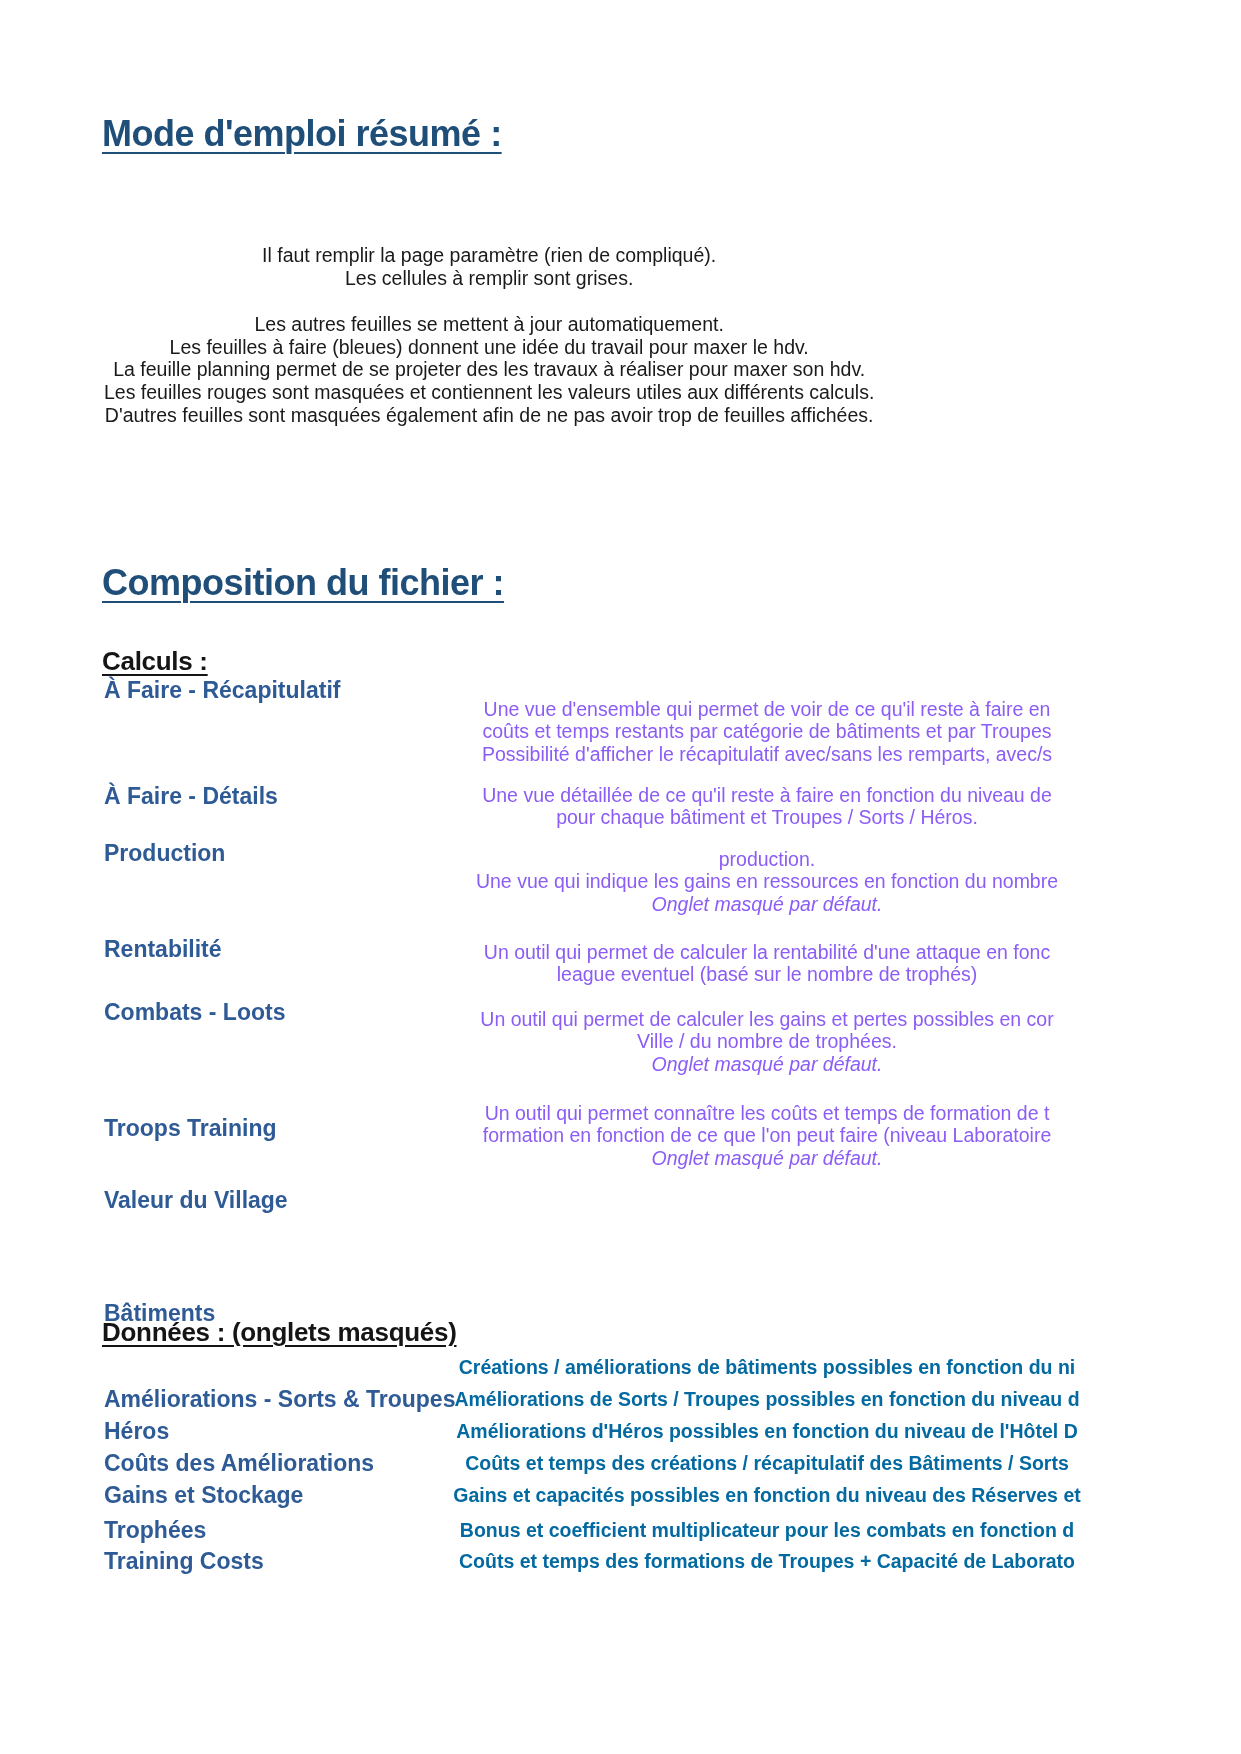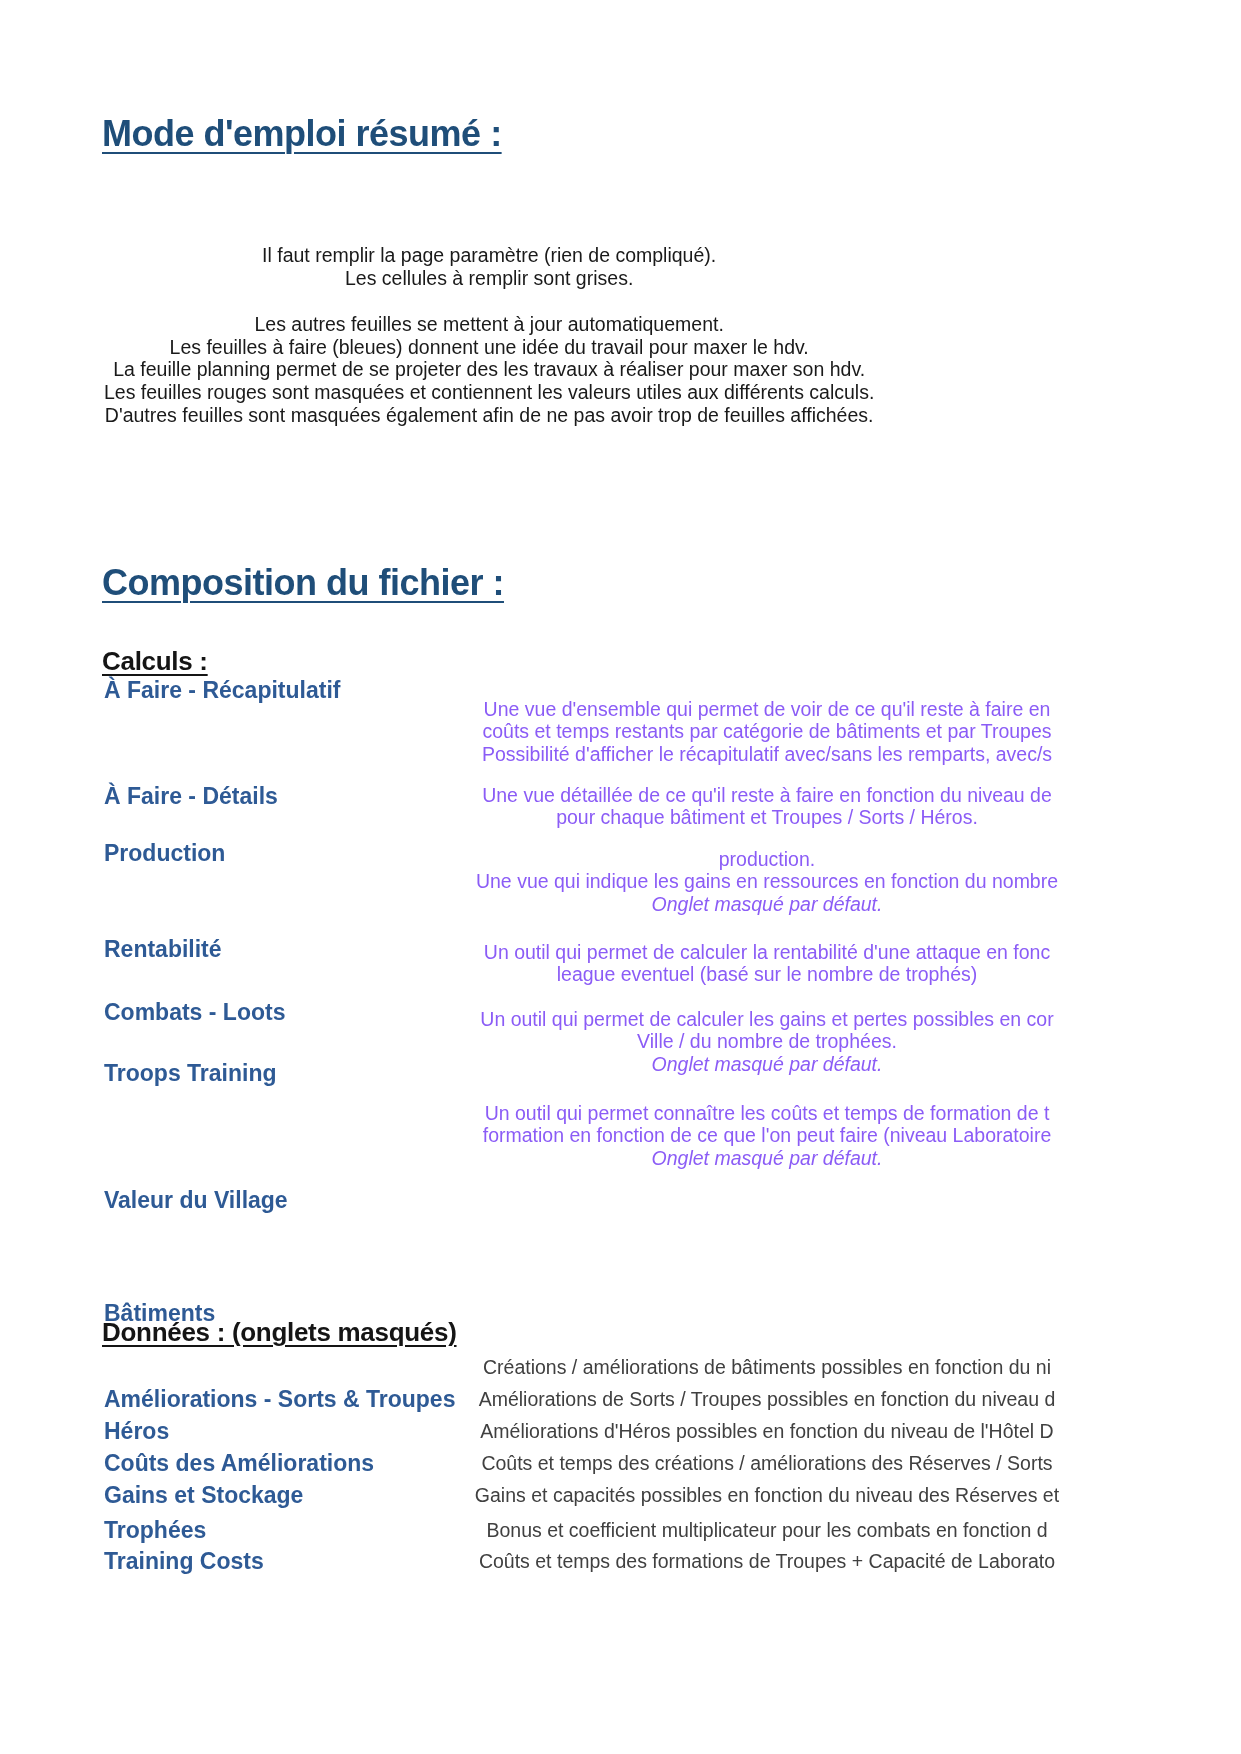--- a/index.html
+++ b/index.html
@@ -47,22 +47,22 @@
     left:452px;
     width:630px;
     font-size:19.5px;
     color:#8b5cf6;
     overflow:hidden;
   }
   .desc div{height:22.3px;white-space:nowrap;overflow:hidden;}
   .note{font-style:italic;}
   .drow-desc{
     left:452px;width:630px;
-    font-size:19.5px;color:#404040;
-    white-space:nowrap;overflow:hidden;
+    font-size:19.5px;color:#0369a1;
+    white-space:nowrap;overflow:hidden;font-weight:bold;
   }
 </style>
 </head>
 <body>
 
 <div class="page">
 
   <div class="abs h1" style="top:113px">Mode d'emploi résumé :</div>
 
   <div class="abs bodytext" style="top:244px">
@@ -106,42 +106,42 @@
     <div>league eventuel (basé sur le nombre de trophés)</div>
   </div>
 
   <div class="abs slabel" style="top:999px">Combats - Loots</div>
   <div class="abs desc" style="top:1008px">
     <div>Un outil qui permet de calculer les gains et pertes possibles en cor</div>
     <div>Ville / du nombre de trophées.</div>
     <div class="note">Onglet masqué par défaut.</div>
   </div>
 
-  <div class="abs slabel" style="top:1060px">Troops Training</div>
+  <div class="abs slabel" style="top:1115px">Troops Training</div>
   <div class="abs desc" style="top:1102px">
     <div>Un outil qui permet connaître les coûts et temps de formation de t</div>
     <div>formation en fonction de ce que l'on peut faire (niveau Laboratoire</div>
     <div class="note">Onglet masqué par défaut.</div>
   </div>
 
   <div class="abs slabel" style="top:1187px">Valeur du Village</div>
 
   <div class="abs h3" style="top:1317px">Données : (onglets masqués)</div>
 
   <div class="abs slabel" style="top:1300px">Bâtiments</div>
   <div class="abs drow-desc" style="top:1356px">Créations / améliorations de bâtiments possibles en fonction du ni</div>
 
   <div class="abs slabel" style="top:1386px">Améliorations - Sorts &amp; Troupes</div>
   <div class="abs drow-desc" style="top:1388px">Améliorations de Sorts / Troupes possibles en fonction du niveau d</div>
 
   <div class="abs slabel" style="top:1418px">Héros</div>
   <div class="abs drow-desc" style="top:1420px">Améliorations d'Héros possibles en fonction du niveau de l'Hôtel D</div>
 
   <div class="abs slabel" style="top:1450px">Coûts des Améliorations</div>
-  <div class="abs drow-desc" style="top:1452px">Coûts et temps des créations / améliorations des Réserves / Sorts</div>
+  <div class="abs drow-desc" style="top:1452px">Coûts et temps des créations / récapitulatif des Bâtiments / Sorts</div>
 
   <div class="abs slabel" style="top:1482px">Gains et Stockage</div>
   <div class="abs drow-desc" style="top:1484px">Gains et capacités possibles en fonction du niveau des Réserves et</div>
 
   <div class="abs slabel" style="top:1517px">Trophées</div>
   <div class="abs drow-desc" style="top:1519px">Bonus et coefficient multiplicateur pour les combats en fonction d</div>
 
   <div class="abs slabel" style="top:1548px">Training Costs</div>
   <div class="abs drow-desc" style="top:1550px">Coûts et temps des formations de Troupes + Capacité de Laborato</div>
 

